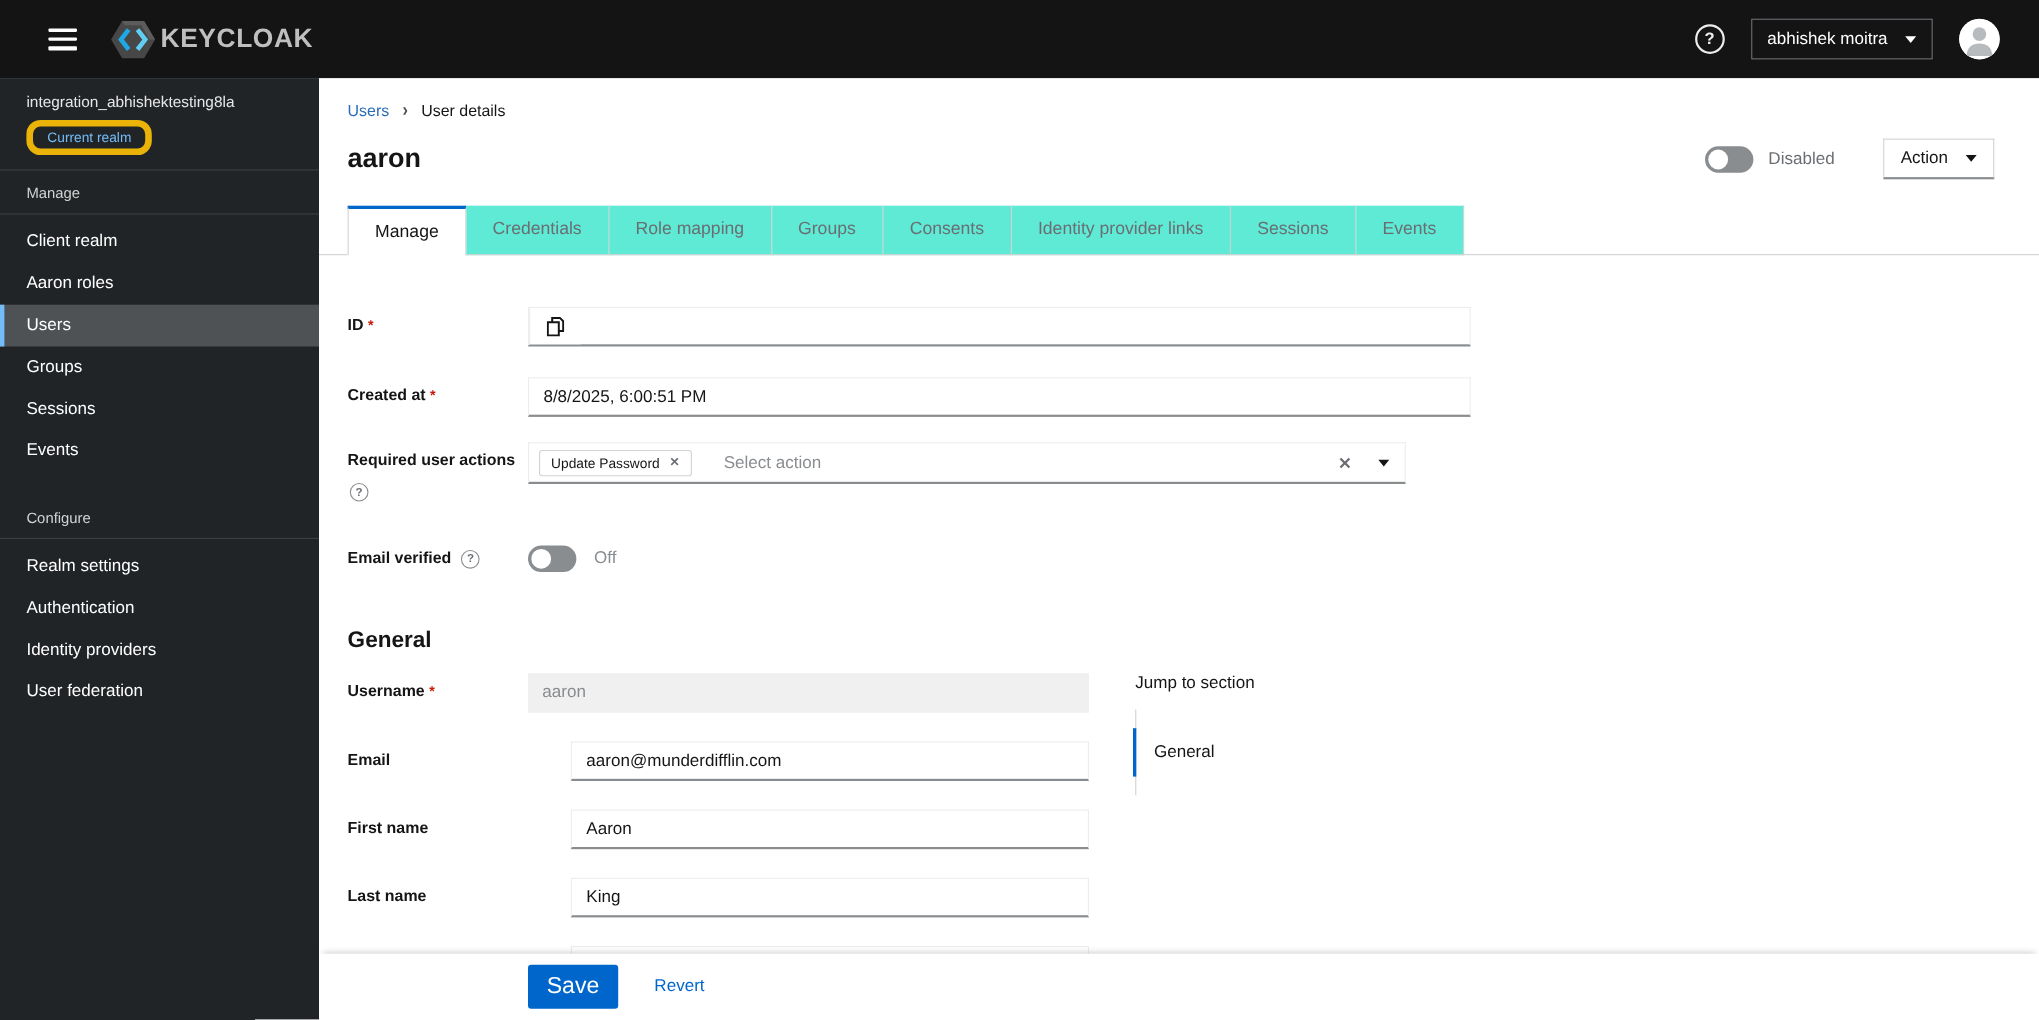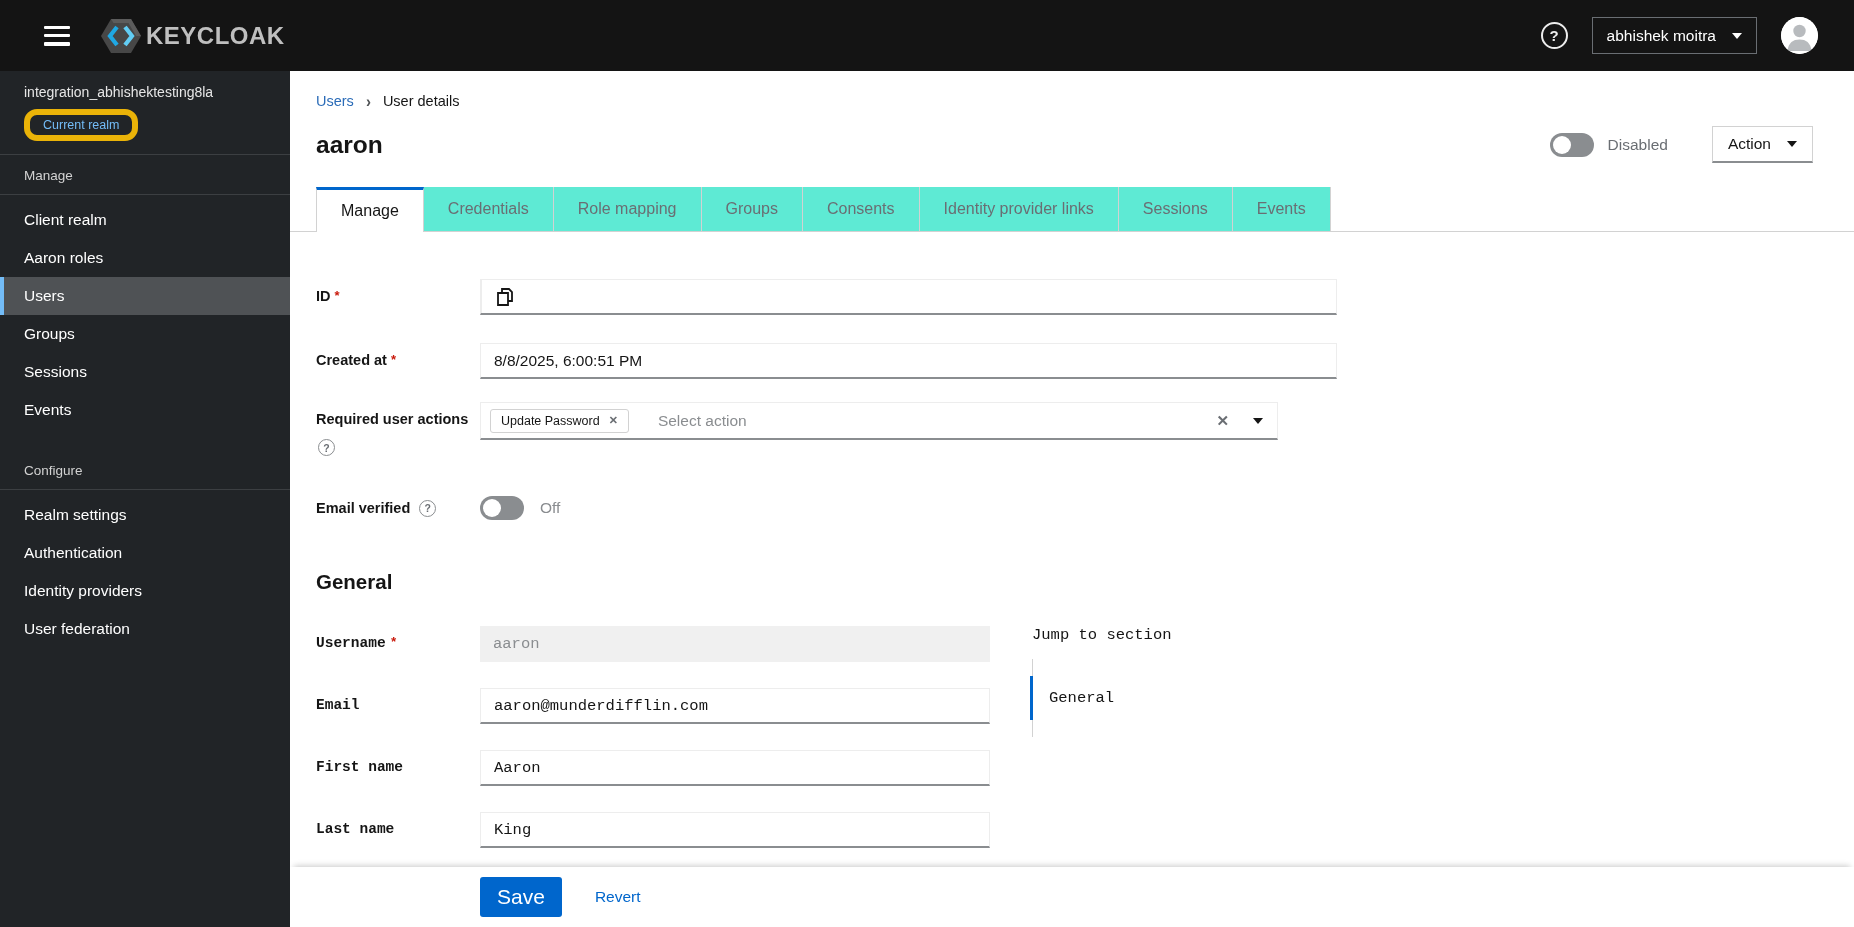--- a/index.html
+++ b/index.html
@@ -86,23 +86,23 @@
           padding:4px 10px; font-size:12.5px; color:#151515; background:#fff; }
   .chip-close { border:none; background:none; color:#6a6e73; font-size:11px; font-weight:700; cursor:pointer; }
   .select-placeholder { margin-left:29px; color:#8a8d90; font-size:15.5px; }
   .select-clear { margin-left:auto; border:none; background:none; color:#6a6e73; font-size:15px; font-weight:700; cursor:pointer; }
   .select-caret { margin-left:24px; color:#151515; cursor:pointer; }
   .row-verified { margin-top:40px; align-items:center; }
   .row-verified .flabel { padding-top:0; display:flex; align-items:center; gap:9px; }
   .off-label { margin-left:16px; font-size:15.5px; color:#8a8d90; }
 
   .general-heading { margin:50px 0 0 26px; font-size:20.5px; font-weight:700; }
-  .general-grid { display:flex; margin-top:32px; padding-left:26px;font-family:Liberation Mono, monospace; }
+  .general-grid { display:flex; margin-top:18px; padding-left:26px; }
   .gform { width:674px; }
-  .gform .frow + .frow { margin-top:26px; }
+  .gform .frow + .frow { margin-top:26px;gap:39px; }
   .ginput { width:510px; height:36px; border:1px solid #ededed; border-bottom:2px solid #8a8d90;
             display:flex; align-items:center; padding:0 13px; font-size:15.5px; color:#151515; background:#fff; }
   .ginput.disabled { background:#f0f0f0; border:none; color:#8a8d90; }
 
   .jump-col { margin-left:42px; }
   .jump-heading { font-size:15.5px; color:#151515; }
   .jump-nav { margin-top:15px; border-left:1px solid #d2d2d2; padding:17px 0; }
   .jump-item { position:relative; display:block; padding:13px 16px; font-size:15.5px; color:#151515;
                text-decoration:none; cursor:pointer; }
   .jump-item.active::before { content:""; position:absolute; left:-3px; top:0; bottom:0; width:3px; background:#0066cc; }

